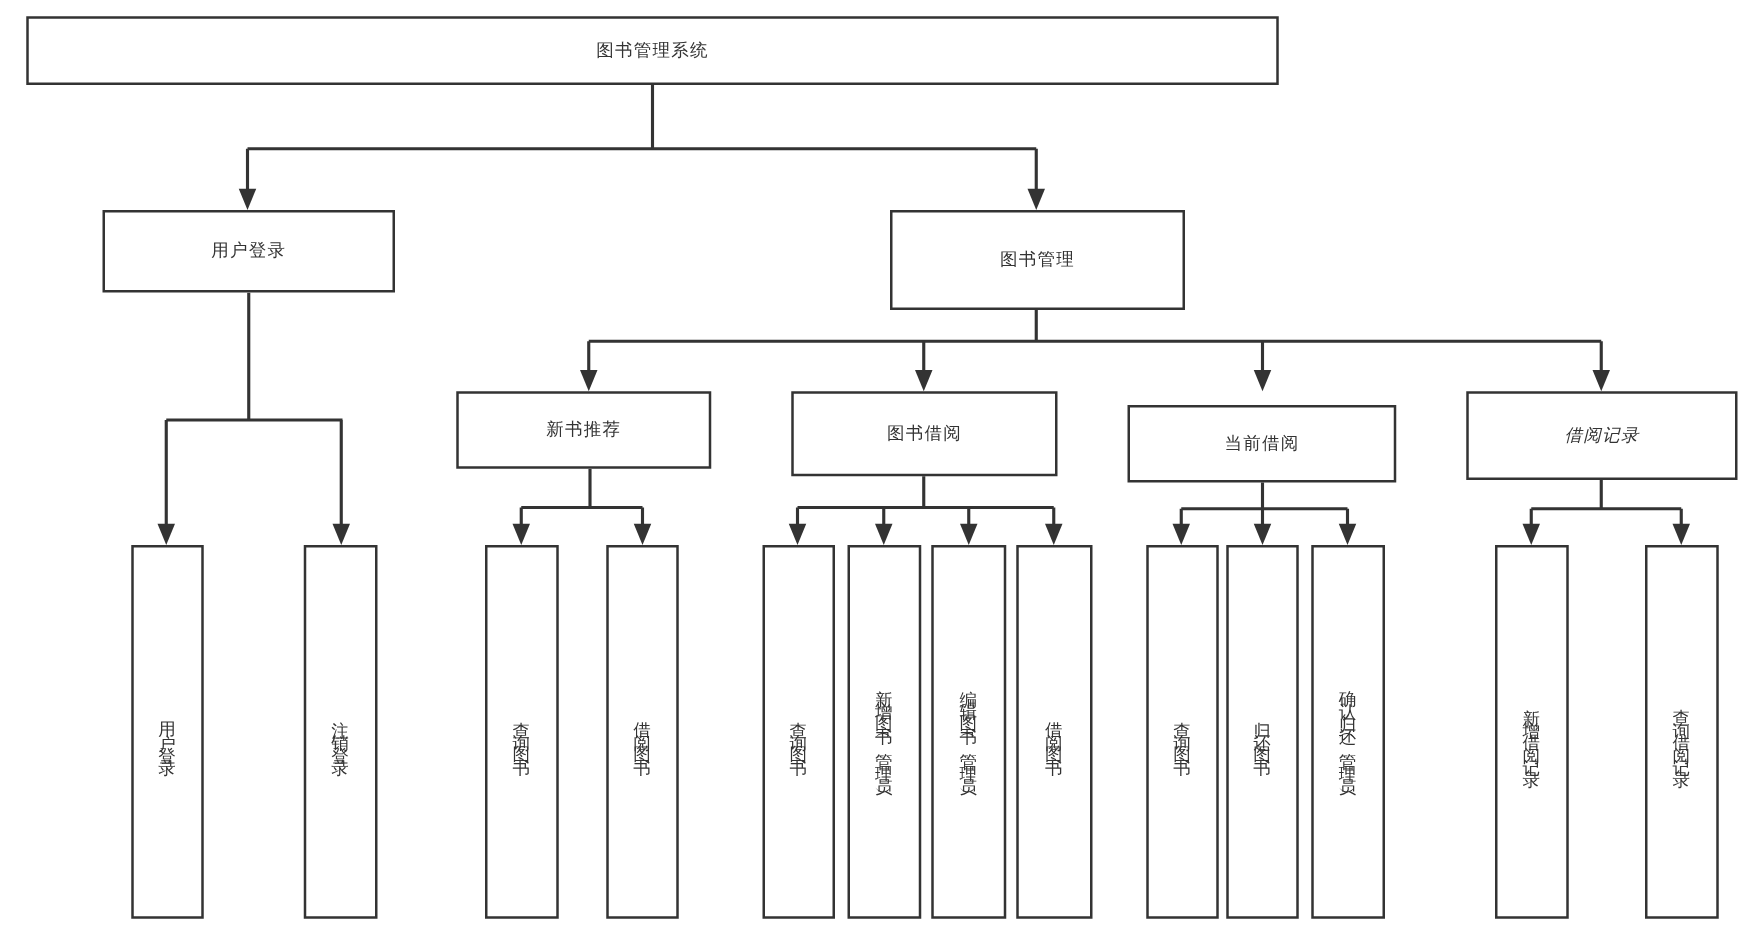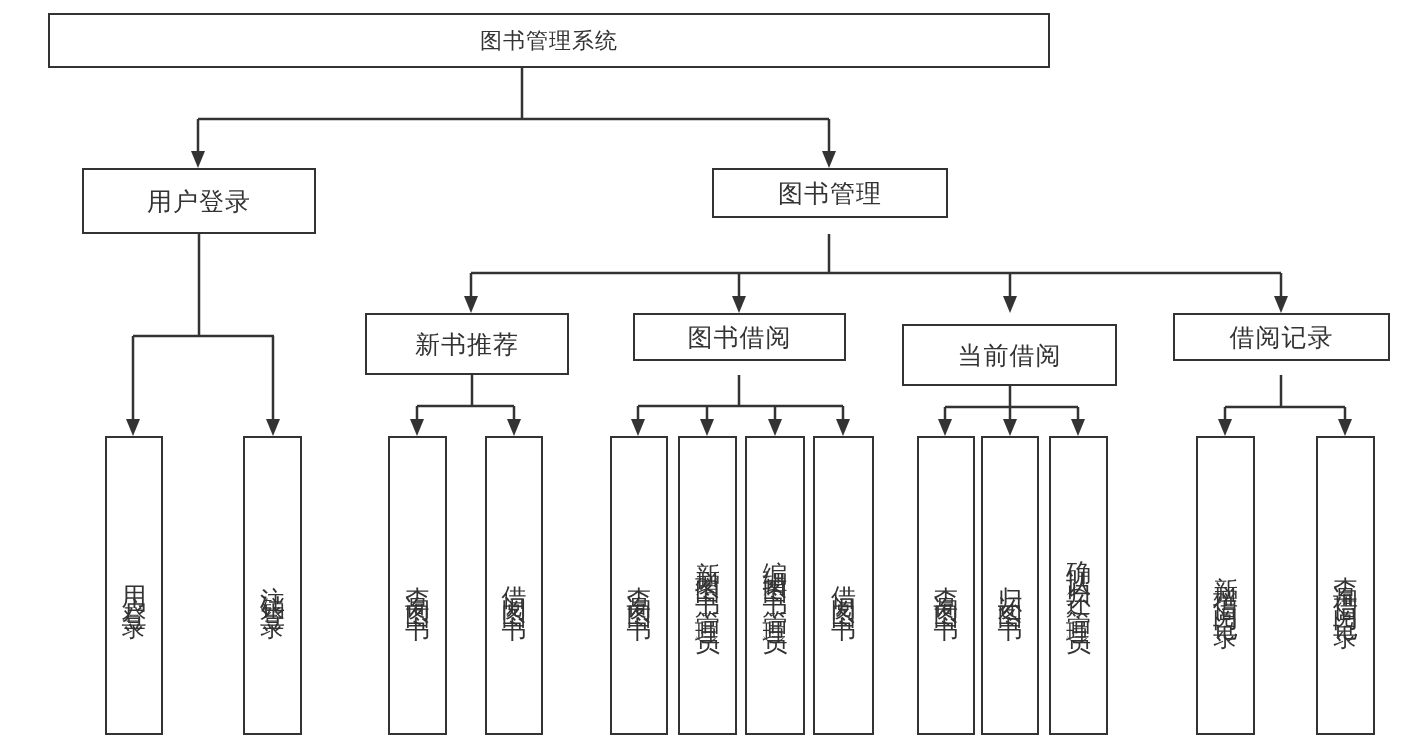--- a/index.html
+++ b/index.html
@@ -24,41 +24,41 @@
     height: 747px;
   }
   .box {
     position: absolute;
     box-sizing: border-box;
     border: 2.5px solid #333333;
     background: #ffffff;
     display: flex;
     align-items: center;
     justify-content: center;
-    font-size: 25px;
+    font-size: 14px;
     color: #333333;
     letter-spacing: 1px;
     white-space: nowrap;
   }
-  .box.root { font-size: 22px; margin-left: 27px; }
+  .box.root { font-size: 14px; }
   .leaf {
     writing-mode: vertical-rl;
     text-orientation: mixed;
     letter-spacing: 10px;
     line-height: 1;
     white-space: normal;
   }
   
   #box-root            { left: 21px;   top: 13px;  width: 1002px; height: 55px; }
   #box-user-login      { left: 82px;   top: 168px; width: 234px;  height: 66px; }
-  #box-book-mgmt       { left: 712px;  top: 168px; width: 236px;  height: 50px; }
+  #box-book-mgmt       { left: 712px;  top: 168px; width: 236px;  height: 80px; }
   #box-new-book-rec    { left: 365px;  top: 313px; width: 204px;  height: 62px; }
-  #box-book-borrow     { left: 633px;  top: 313px; width: 213px;  height: 48px; }
+  #box-book-borrow     { left: 633px;  top: 313px; width: 213px;  height: 68px; }
   #box-current-borrow  { left: 902px;  top: 324px; width: 215px;  height: 62px; }
-  #box-borrow-record   { left: 1173px; top: 313px; width: 217px;  height: 48px; }
+  #box-borrow-record   { left: 1173px; top: 313px; width: 217px;  height: 71px; font-style: italic; }
   #leaf-ul-login   { left: 105px;  top: 436px; width: 58px; height: 299px; }
   #leaf-ul-logout  { left: 243px;  top: 436px; width: 59px; height: 299px; }
   #leaf-nb-query   { left: 388px;  top: 436px; width: 59px; height: 299px; }
   #leaf-nb-borrow  { left: 485px;  top: 436px; width: 58px; height: 299px; }
   #leaf-bb-query   { left: 610px;  top: 436px; width: 58px; height: 299px; }
   #leaf-bb-add     { left: 678px;  top: 436px; width: 59px; height: 299px; }
   #leaf-bb-edit    { left: 745px;  top: 436px; width: 60px; height: 299px; }
   #leaf-bb-borrow  { left: 813px;  top: 436px; width: 61px; height: 299px; }
   #leaf-cb-query   { left: 917px;  top: 436px; width: 58px; height: 299px; }
   #leaf-cb-return  { left: 981px;  top: 436px; width: 58px; height: 299px; }

